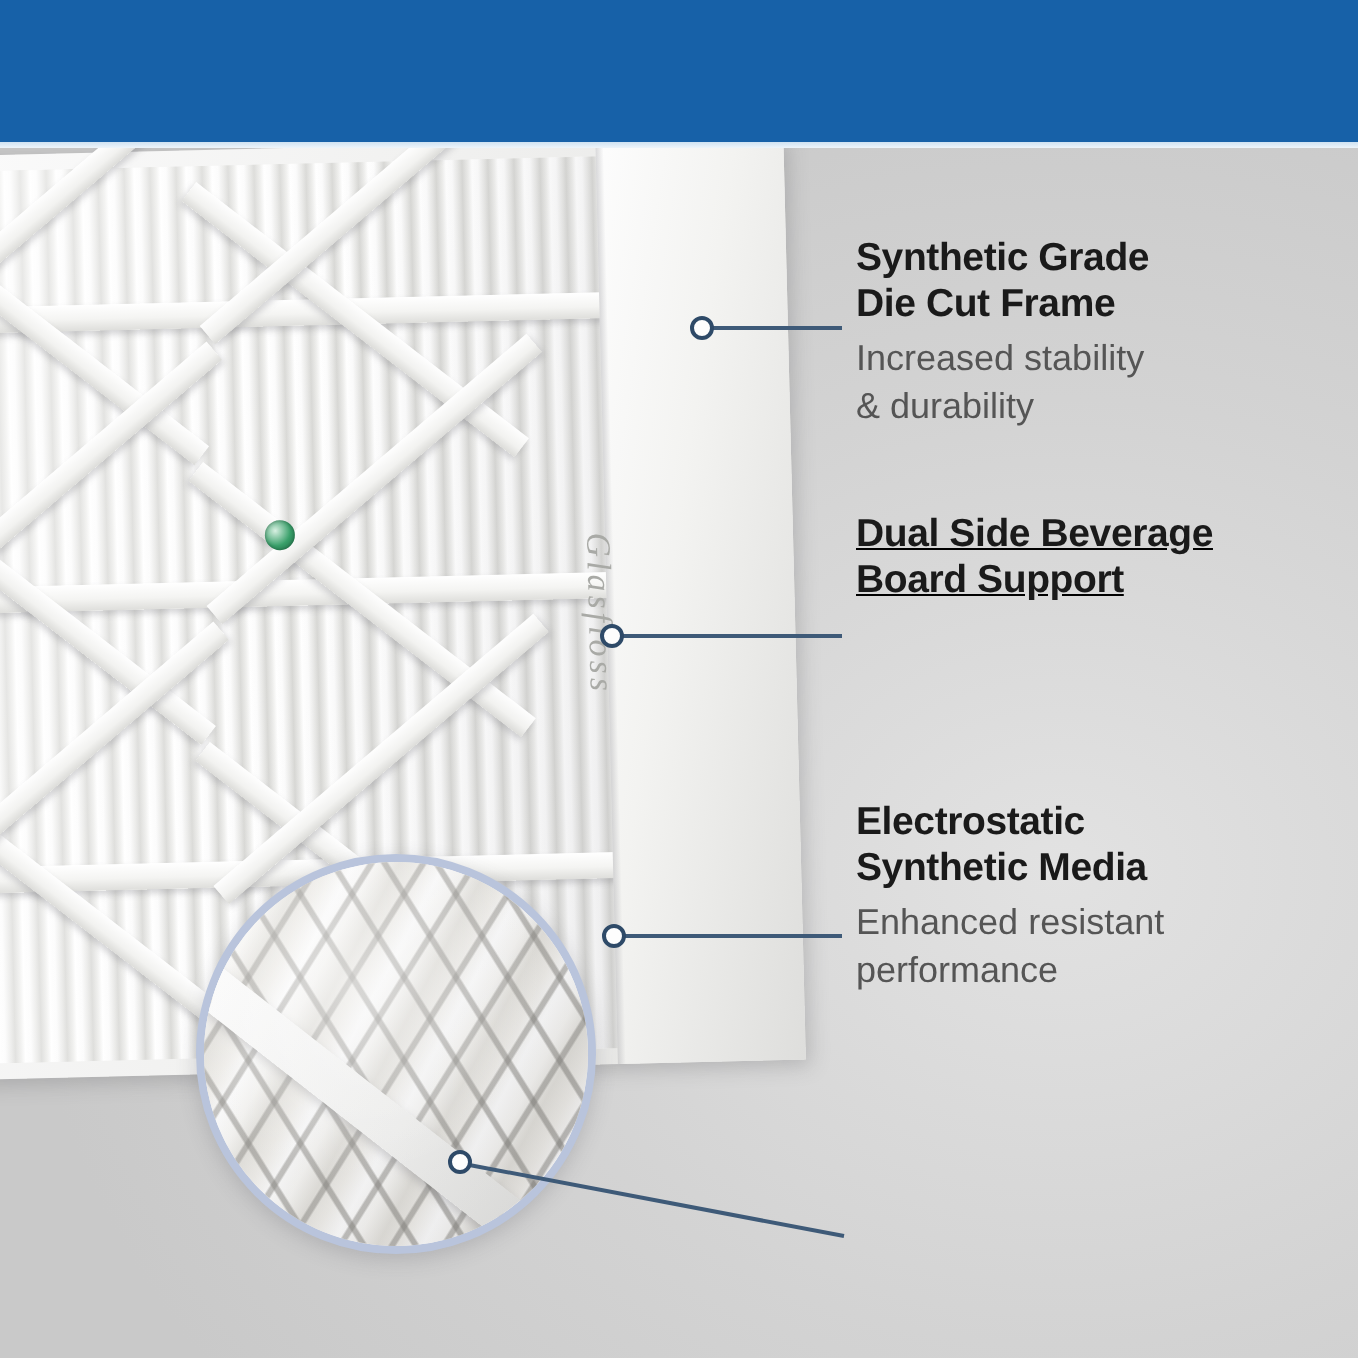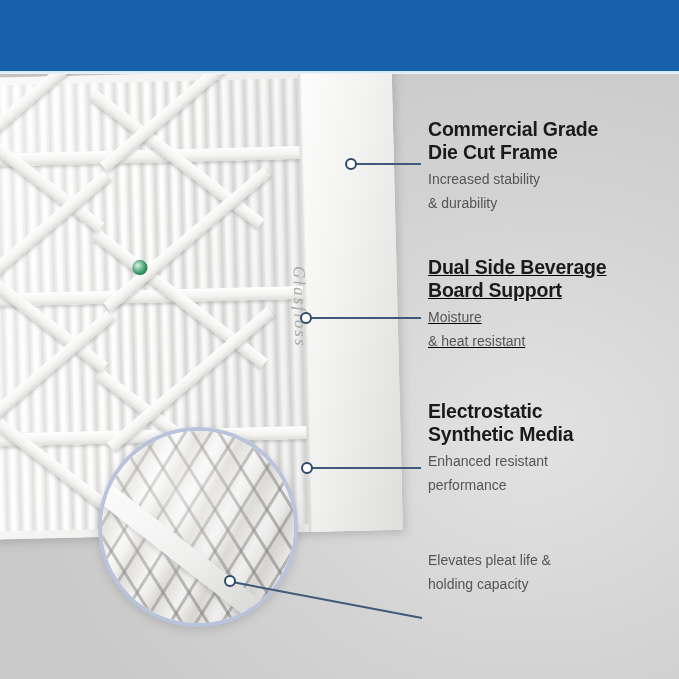--- a/index.html
+++ b/index.html
@@ -252,21 +252,21 @@
   .callout { position: absolute; }
   .callout .ct-title {
     font-size: 19.5px;
     font-weight: bold;
     color: #1a1a1a;
     line-height: 23px;
     letter-spacing: -0.2px;
     white-space: pre-line;
   }
   .callout .ct-body {
-    font-size: 14px;
+    font-size: 18px;
     color: #555555;
     line-height: 24px;
     margin-top: 3px;
     white-space: pre-line;
   }
 
   
   .leader {
     position: absolute;
     height: 2px;
@@ -340,43 +340,39 @@
 
   <div class="leader" style="left:311px; top:467px; width:110px;"></div>
   <div class="leader-dot" style="left:301px; top:462px;"></div>
 
   <svg class="leader-diag" width="200" height="110" style="left:230px; top:580px;" viewBox="0 0 200 110">
     <line x1="2" y1="2" x2="192" y2="38" stroke="#3E5A78" stroke-width="2"></line>
   </svg>
   <div class="leader-dot" style="left:224px; top:575px;"></div>
 
   <div class="callout" style="left:428px; top:118px; width:244px;">
-    <div class="ct-title">Commercial Grade
+    <div class="ct-title">Synthetic Grade
 Die Cut Frame</div>
     <div class="ct-body">Increased stability
 &amp; durability</div>
   </div>
 
   <div class="callout" style="left:428px; top:256px; width:248px;text-decoration:underline;">
     <div class="ct-title">Dual Side Beverage
 Board Support</div>
-    <div class="ct-body">Moisture
-&amp; heat resistant</div>
   </div>
 
   <div class="callout" style="left:428px; top:400px; width:244px;">
     <div class="ct-title">Electrostatic
 Synthetic Media</div>
     <div class="ct-body">Enhanced resistant
 performance</div>
   </div>
 
   <div class="callout" style="left:428px; top:545px; width:244px;">
-    <div class="ct-body">Elevates pleat life &amp;
-holding capacity</div>
   </div>
 
   <div class="header"></div>
   <div class="header-underline"></div>
   <div class="header-title">SPECIFICATIONS</div>
 
   <div class="brand-logo">
     <div class="brand-mark">
       <div class="ring"></div>
       <div class="gdisc"></div>

